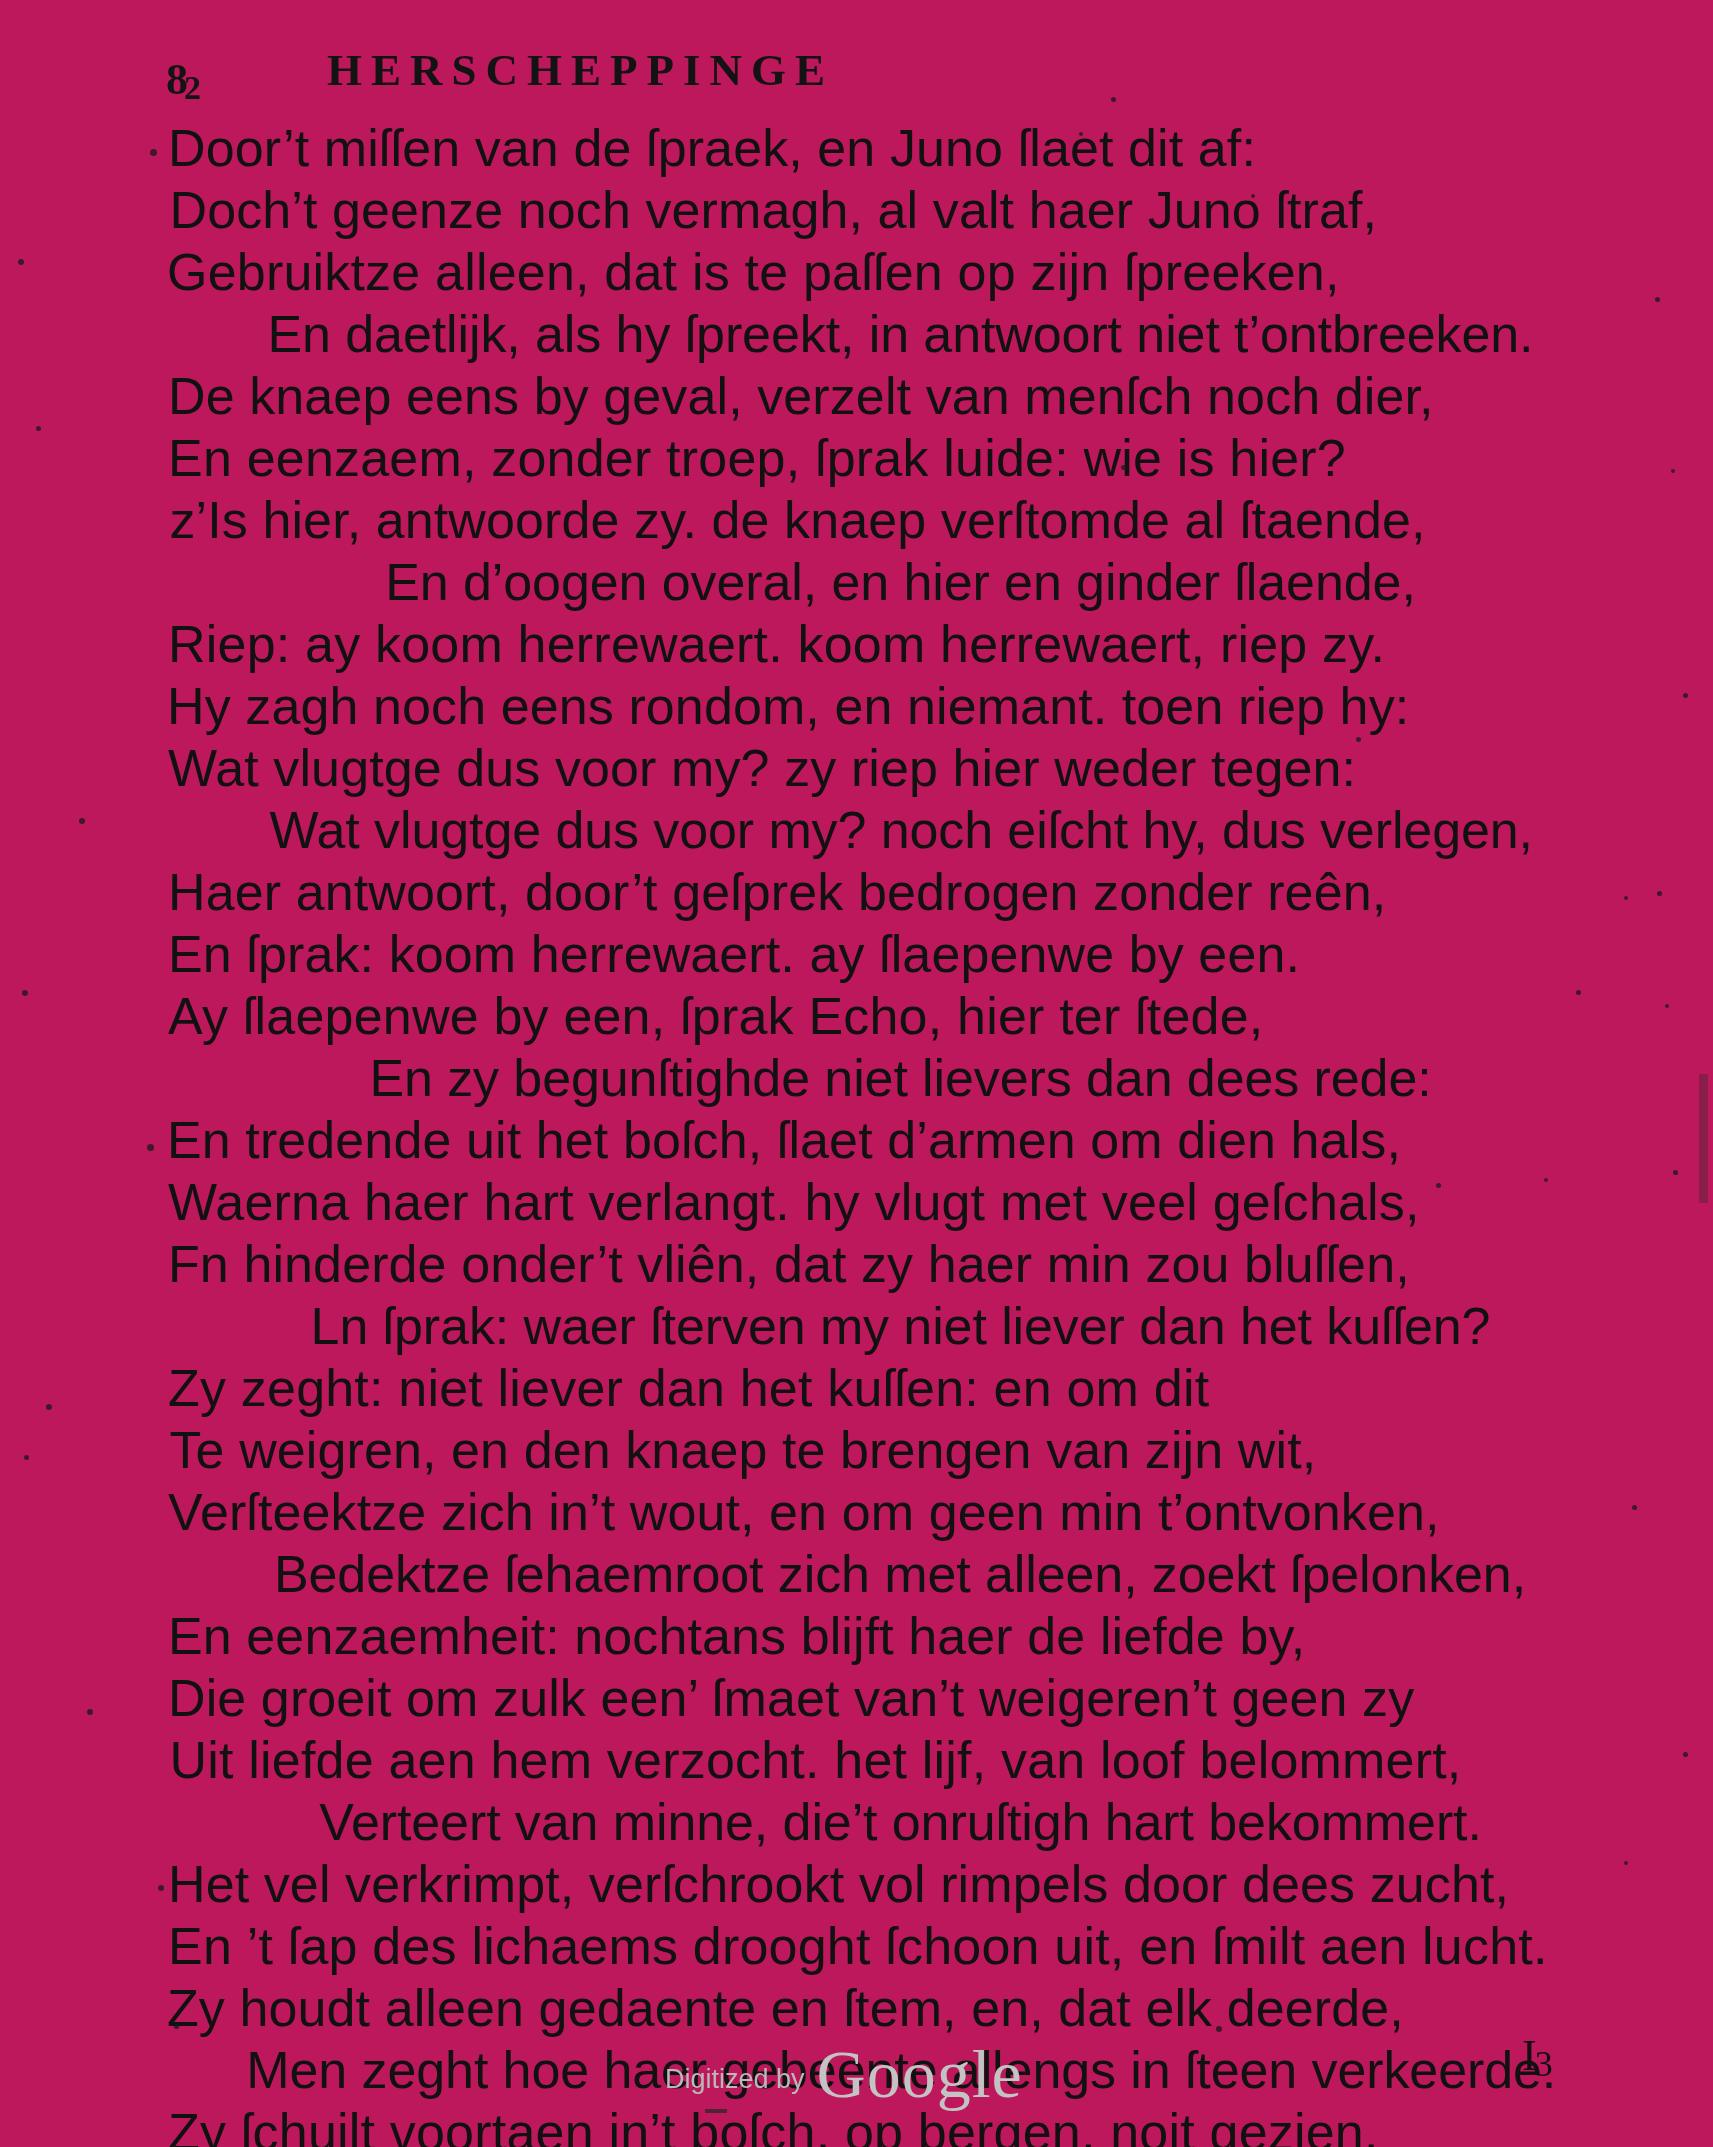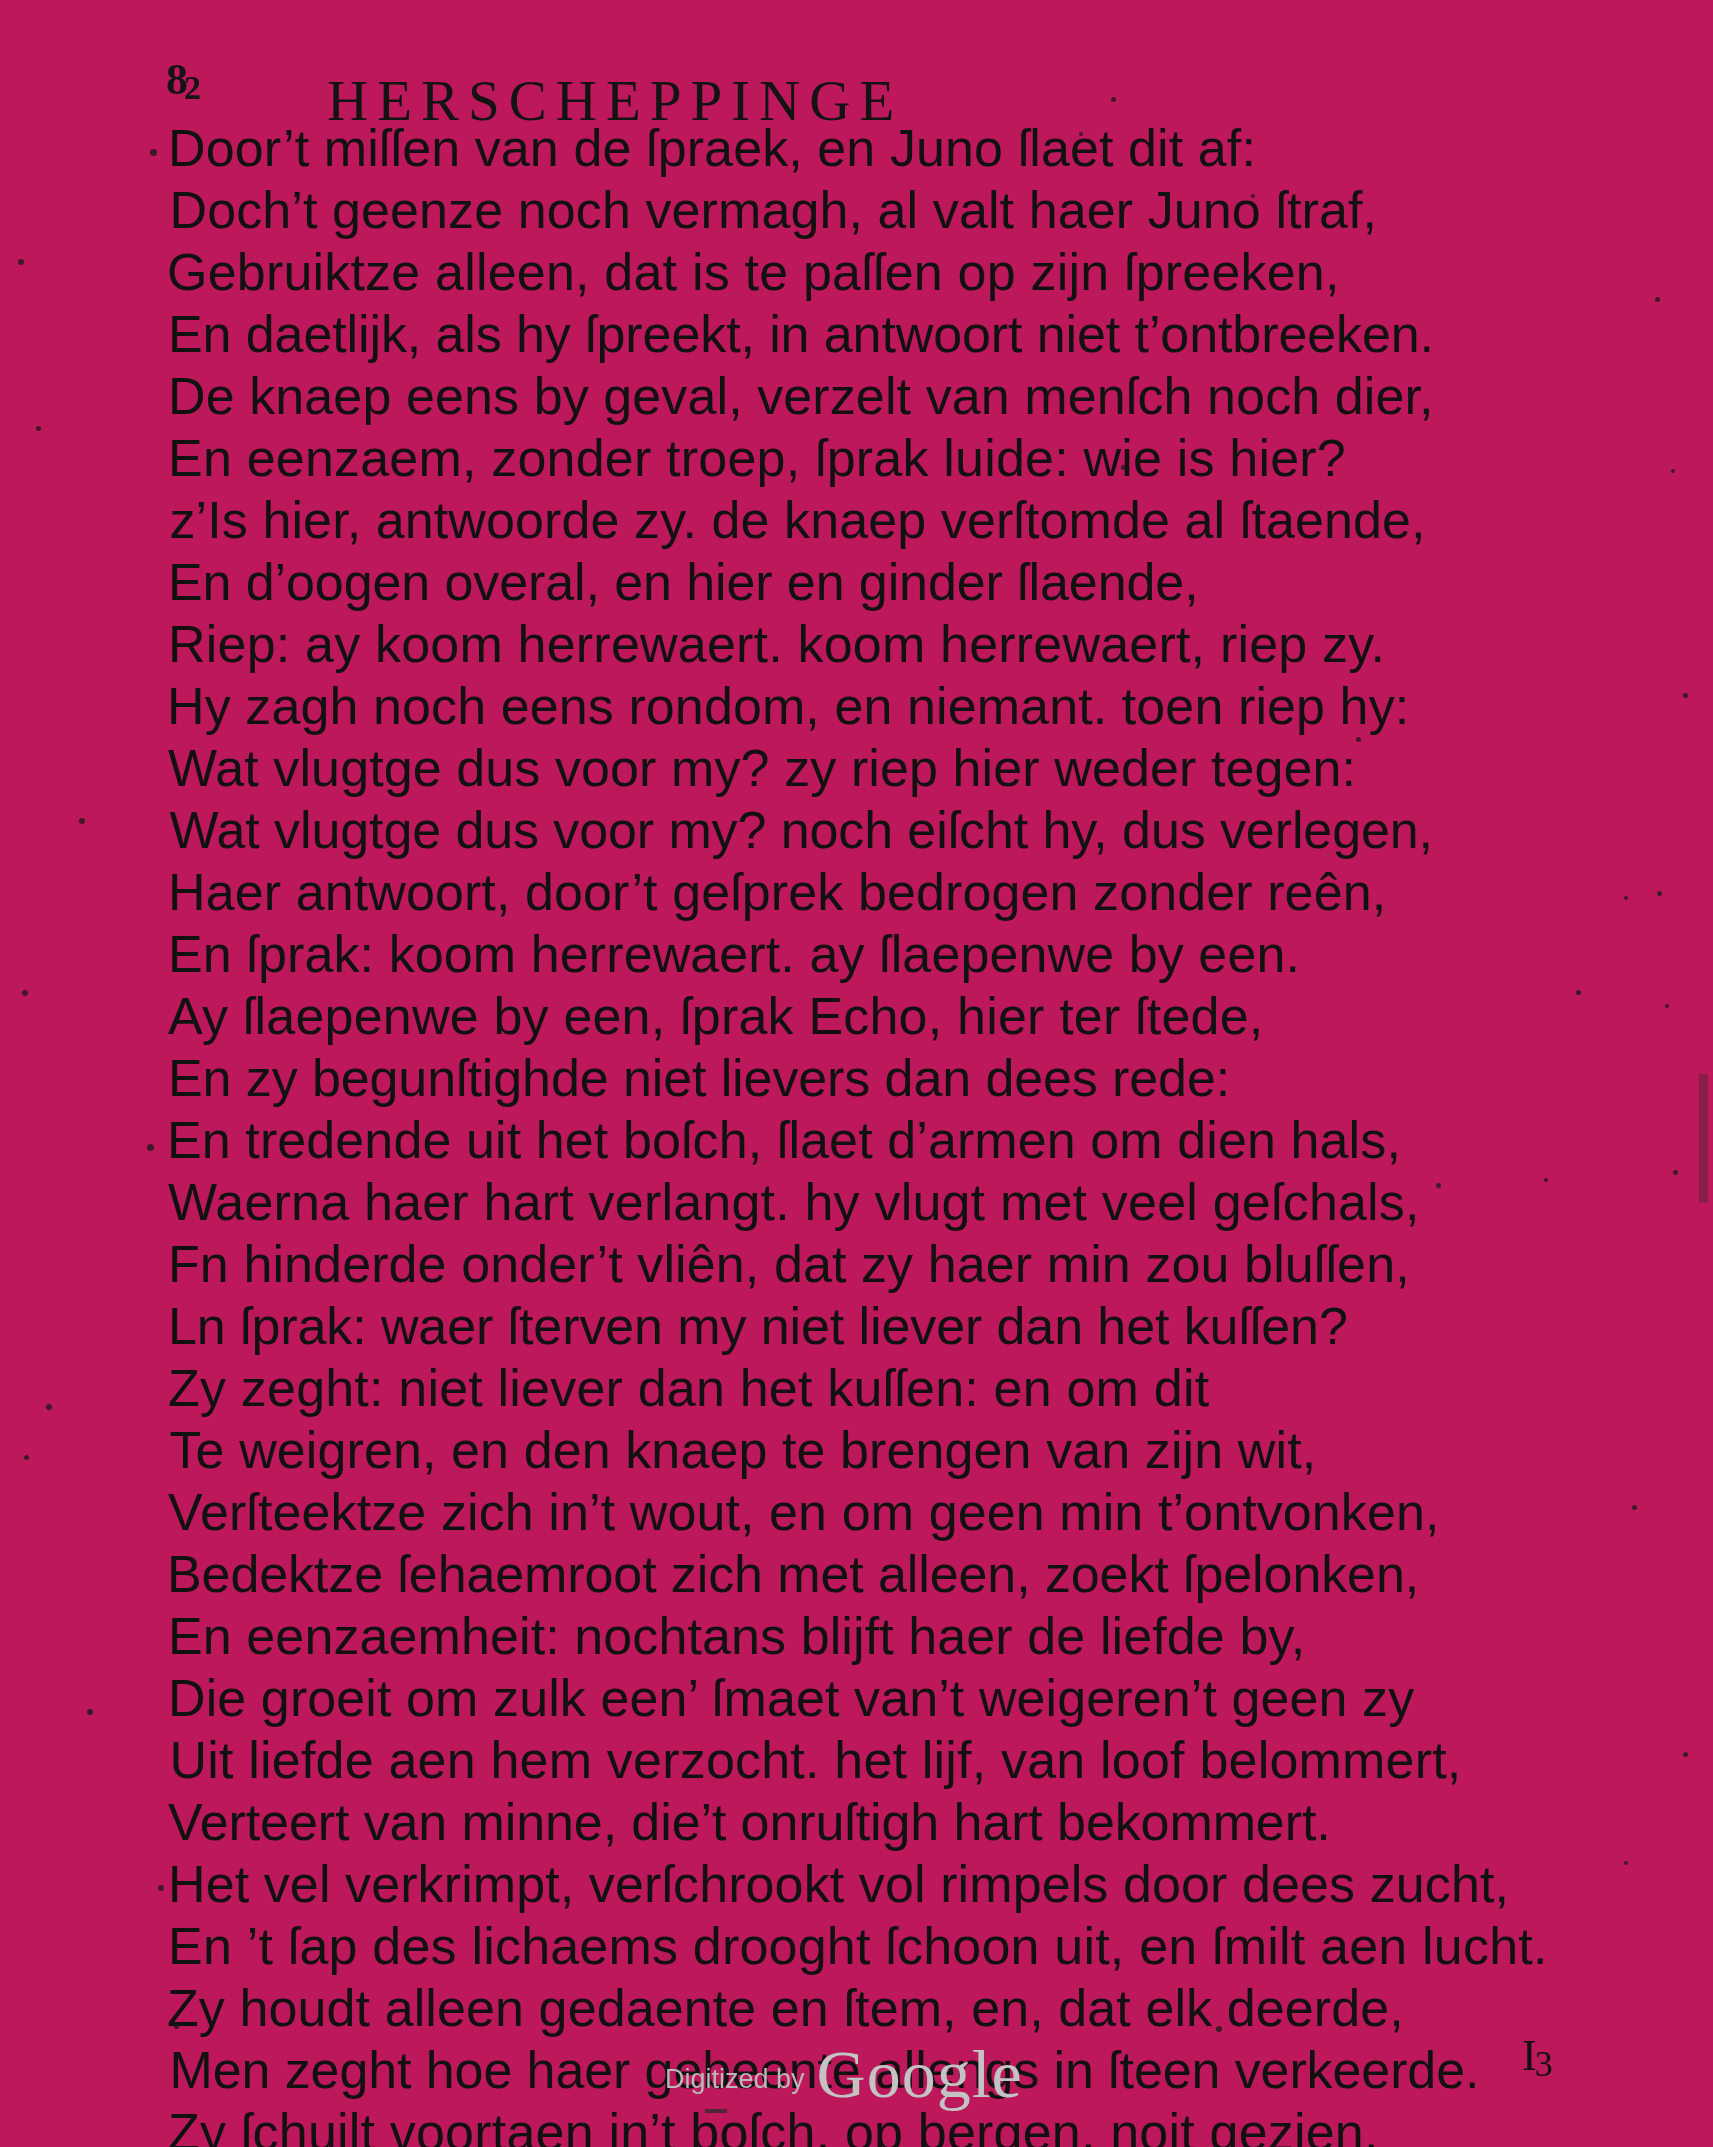--- a/index.html
+++ b/index.html
@@ -48,26 +48,25 @@
     font-size: 34px;
     vertical-align: -5px;
     margin-left: -3px;
   }
   .running-title {
     position: absolute;
     left: 327px;
     top: 0px;
     width: 931px;
     text-align: left;
-    font-size: 57px;
-    font-weight: 400;
+    font-size: 45px;
+    font-weight: 700;
     letter-spacing: 9px;
     color: #131313;
     font-family: "Liberation Serif", serif;
-    margin-top: 24px;
   }
 
   
   #verse {
     position: absolute;
     left: 168px;
     top: 117px;
     width: 1465px;
   }
   .line {
@@ -76,21 +75,21 @@
     line-height: 62px;
     white-space: nowrap;
     font-size: 52px;
     color: #111111;
     font-family: Liberation Sans, sans-serif;
     letter-spacing: 0.1px;
     text-rendering: optimizeLegibility;
   }
   
   .line:nth-child(3n)   { letter-spacing: 0.2px; }
-  .line:nth-child(4n)   { letter-spacing: -0.1px; }
+  .line:nth-child(4n)   { letter-spacing: -0.1px; text-align: center; }
   .line:nth-child(5n+2) { margin-left: 1.5px; }
   .line:nth-child(7n+3) { margin-left: -1px; }
 
   
   .watermark {
     position: absolute;
     left: 665px;
     top: 2035px;
     font-family: "Liberation Sans", "DejaVu Sans", sans-serif;
     font-size: 27px;

